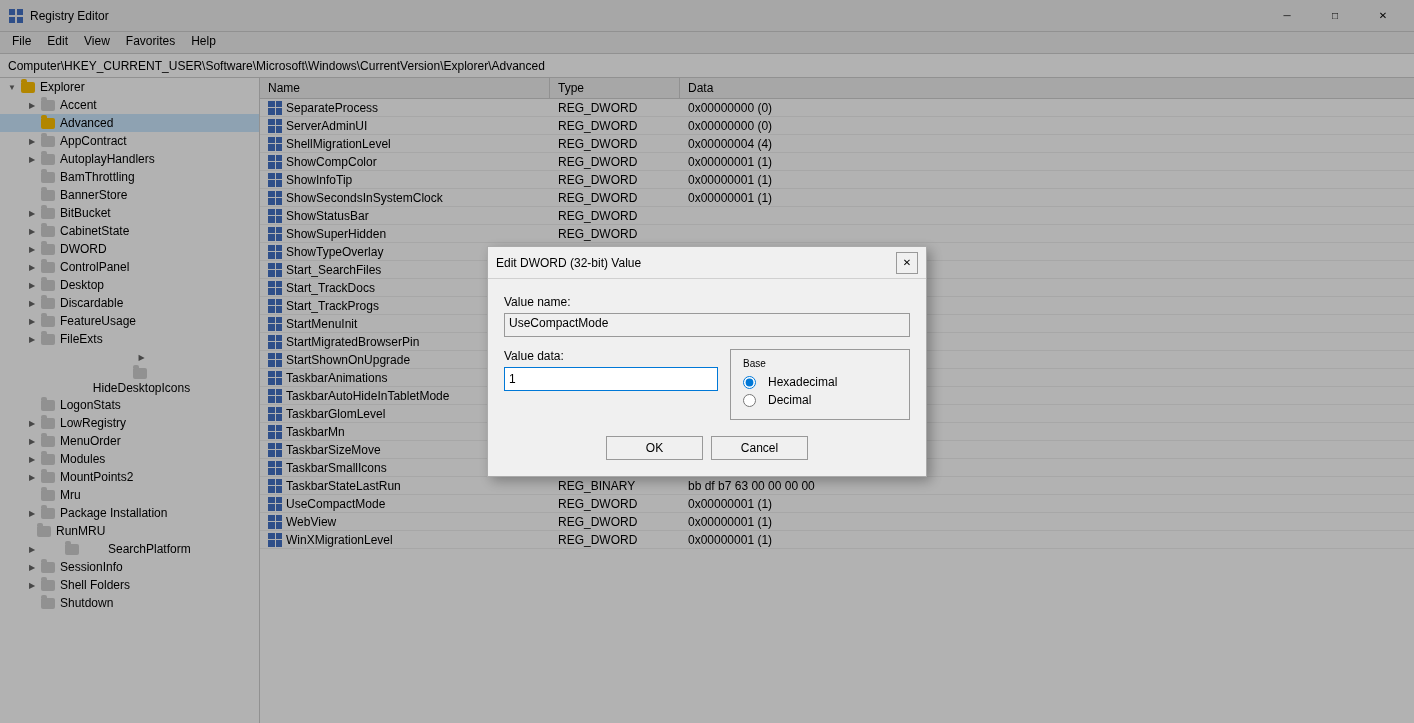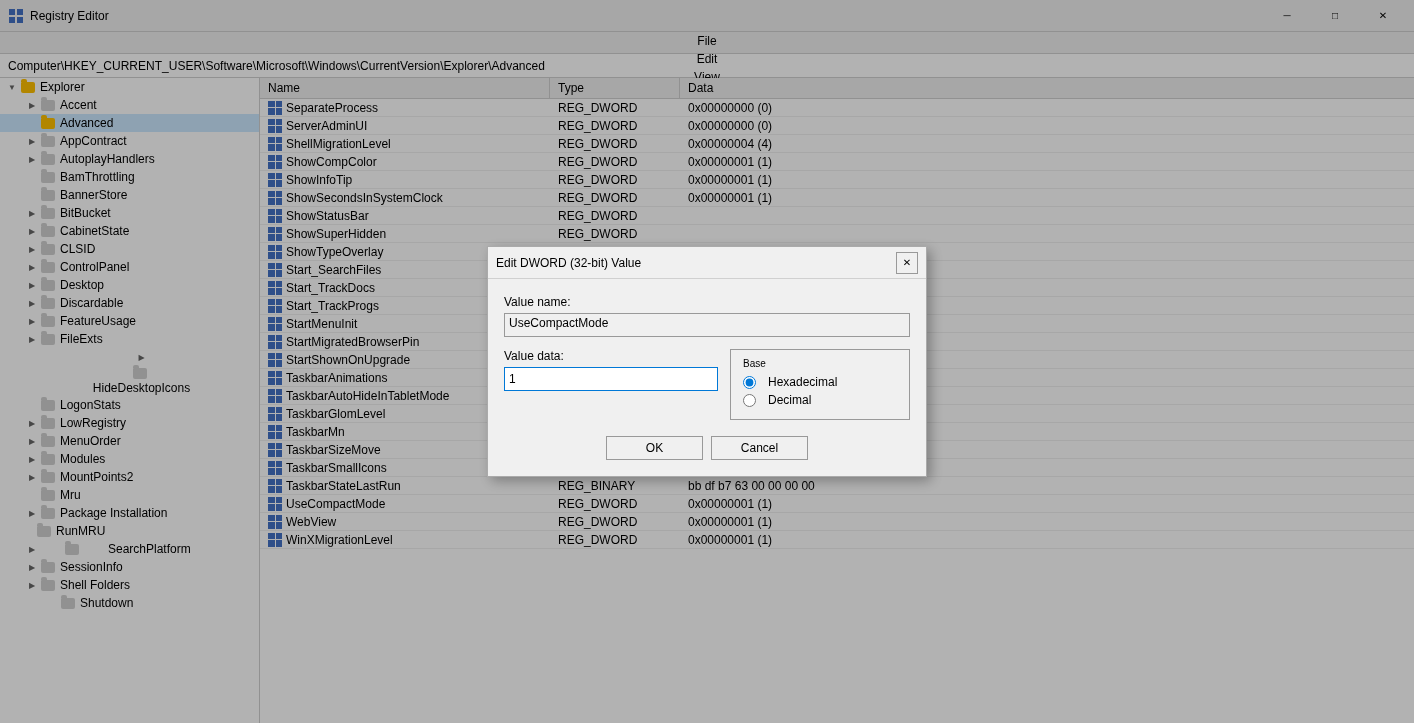--- a/index.html
+++ b/index.html
@@ -44,24 +44,22 @@
       align-items: center;
       justify-content: center;
       color: #000;
     }
 
     
     .menu-bar {
       background: #f0f0f0;
       height: 22px;
       display: flex;
-      align-items: center;
-      padding: 0 20px;
+      padding: 0 4px;
       border-bottom: 1px solid #d0d0d0;
-      flex-direction: column;
     }
     .menu-item {
       padding: 2px 8px;
       cursor: pointer;
       font-size: 12px;
     }
 
     
     .address-bar {
       background: #fff;
@@ -461,21 +459,21 @@
           <div class="folder-gray"></div>
         </span>
       <span class="tree-label">CabinetState</span>
     </div>
 
     <div class="tree-item" style="padding-left:24px;">
       <span class="tree-arrow collapsed"></span>
       <span class="folder-icon">
           <div class="folder-gray"></div>
         </span>
-      <span class="tree-label">CLSID</span>
+      <span class="tree-label">DWORD</span>
     </div>
 
     <div class="tree-item" style="padding-left:24px;">
       <span class="tree-arrow collapsed"></span>
       <span class="folder-icon">
           <div class="folder-gray"></div>
         </span>
       <span class="tree-label">ControlPanel</span>
     </div>
 
@@ -600,21 +598,21 @@
     </div>
 
     <div class="tree-item" style="padding-left:24px;">
       <span class="tree-arrow collapsed"></span>
       <span class="folder-icon">
           <div class="folder-gray"></div>
         </span>
       <span class="tree-label">Shell Folders</span>
     </div>
 
-    <div class="tree-item" style="padding-left:24px;margin-left:20px;">
+    <div class="tree-item" style="padding-left:24px;">
       <span class="tree-arrow empty"></span>
       <span class="folder-icon">
           <div class="folder-gray"></div>
         </span>
       <span class="tree-label">Shutdown</span>
     </div>
   </div>
 
   <div class="list-panel">
     <div class="list-header">

